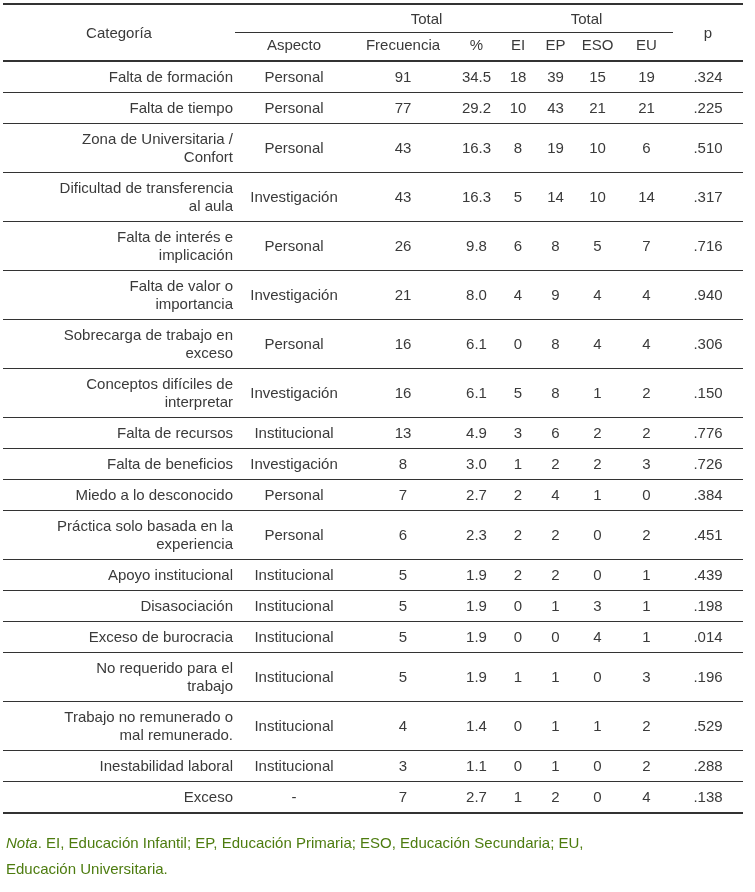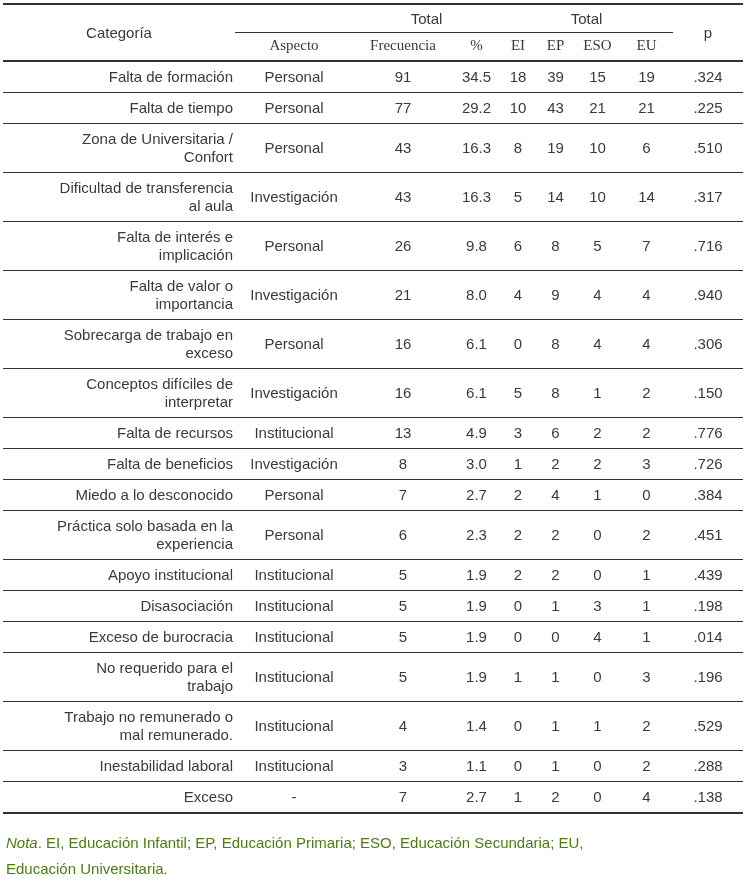--- a/index.html
+++ b/index.html
@@ -30,21 +30,21 @@
   th, td {
     font-weight: 400;
     text-align: center;
     vertical-align: middle;
     padding: 6px 2px;
     line-height: 18px;
   }
   tr.group-row th { padding: 5px 2px 4px; }
   tr.group-row th.underlined { border-bottom: 1px solid #333333; margin-top: 13px; }
   th.cat-head, th.p-head { border-bottom: 2px solid #333333; }
-  tr.sub-row th { border-bottom: 2px solid #333333; padding: 3px 2px 6px; font-family: Liberation Serif, serif; }
+  tr.sub-row th { border-bottom: 2px solid #333333; padding: 3px 2px 6px; }
   tbody td { border-bottom: 1px solid #333333; }
   td.cat {
     text-align: right;
     padding-left: 8px;
     white-space: pre-line;
   }
   .note {
     margin: 16px 10px 0 3px;
     font-size: 15px;
     line-height: 26px;

